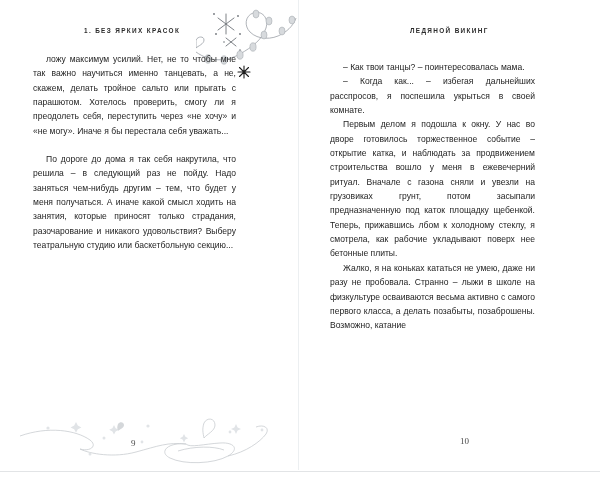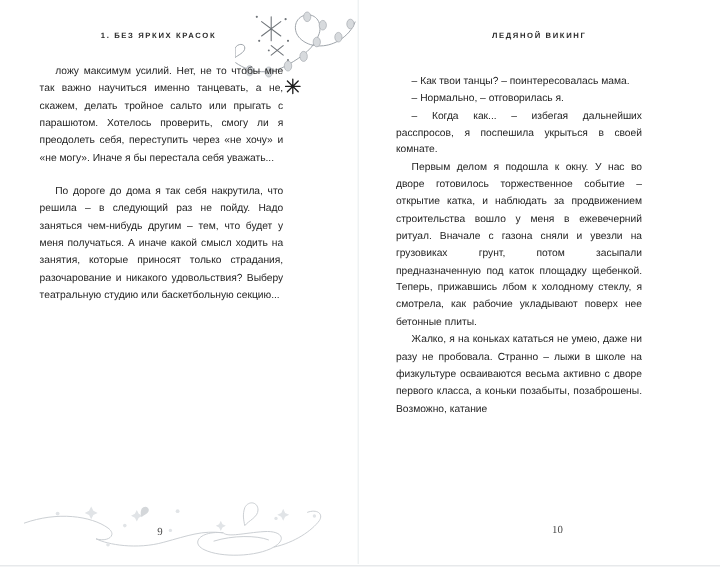--- a/index.html
+++ b/index.html
@@ -181,22 +181,21 @@
 
     <div class="page-number">9</div>
   </div>
 
   <div class="page page-right">
 
     <div class="running-header">ЛЕДЯНОЙ ВИКИНГ</div>
 
     <div class="body-text">
       <p class="para">– Как твои танцы? – поинтересовалась мама.</p>
-      <p class="para">– Нормально, – отговорилась я.</p>
       <p class="para">– Когда как... – избегая дальнейших расспросов, я поспешила укрыться в своей комнате.</p>
       <p class="para">Первым делом я подошла к окну. У нас во дворе готовилось торжественное событие – открытие катка, и наблюдать за продвижением строительства вошло у меня в ежевечерний ритуал. Вначале с газона сняли и увезли на грузовиках грунт, потом засыпали предназначенную под каток площадку щебенкой. Теперь, прижавшись лбом к холодному стеклу, я смотрела, как рабочие укладывают поверх нее бетонные плиты.</p>
-      <p class="para">Жалко, я на коньках кататься не умею, даже ни разу не пробовала. Странно – лыжи в школе на физкультуре осваиваются весьма активно с дворе первого класса, а коньки позабыты, позаброшены. Возможно, катание</p>
+      <p class="para">Жалко, я на коньках кататься не умею, даже ни разу не пробовала. Странно – лыжи в школе на физкультуре осваиваются весьма активно с самого первого класса, а делать позабыты, позаброшены. Возможно, катание</p>
     </div>
 
     <div class="page-number">10</div>
   </div>
 
 </div>
 
 </body></html>

